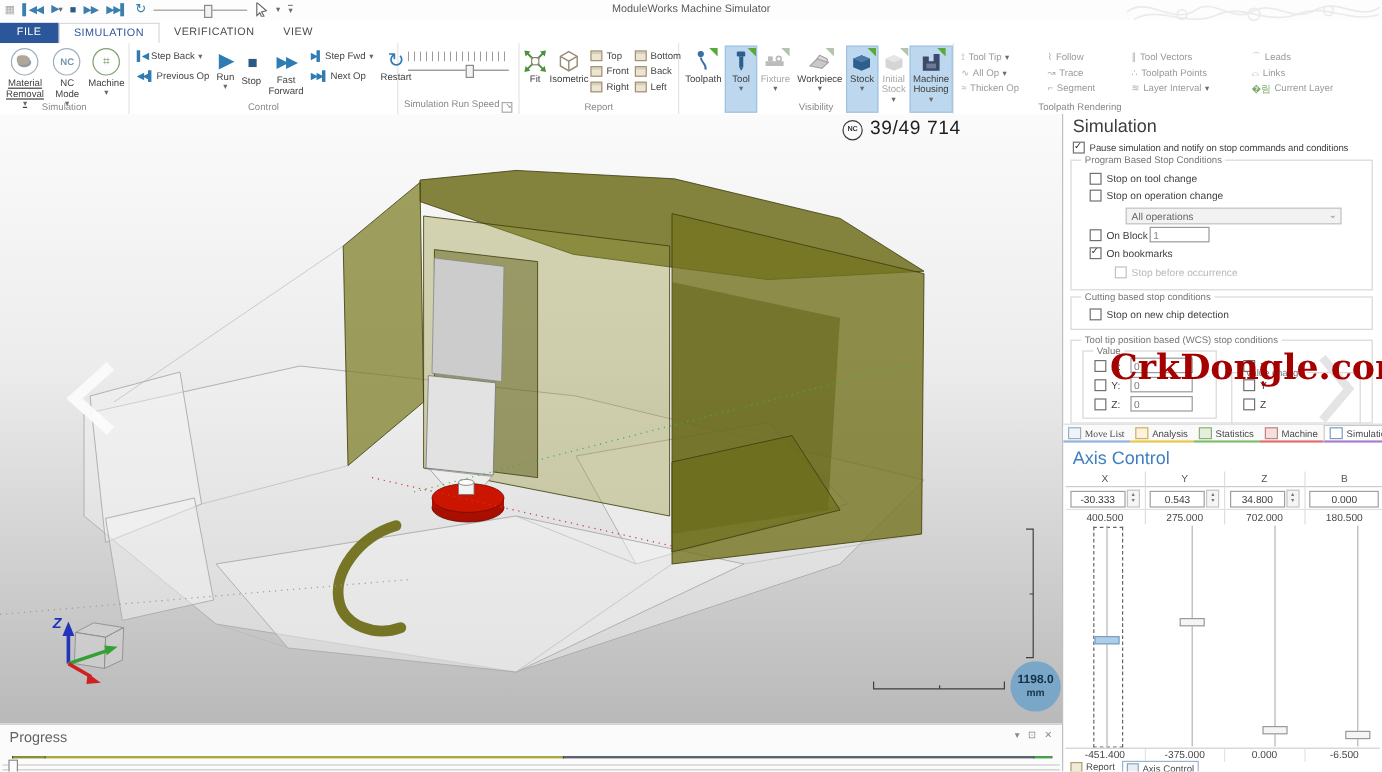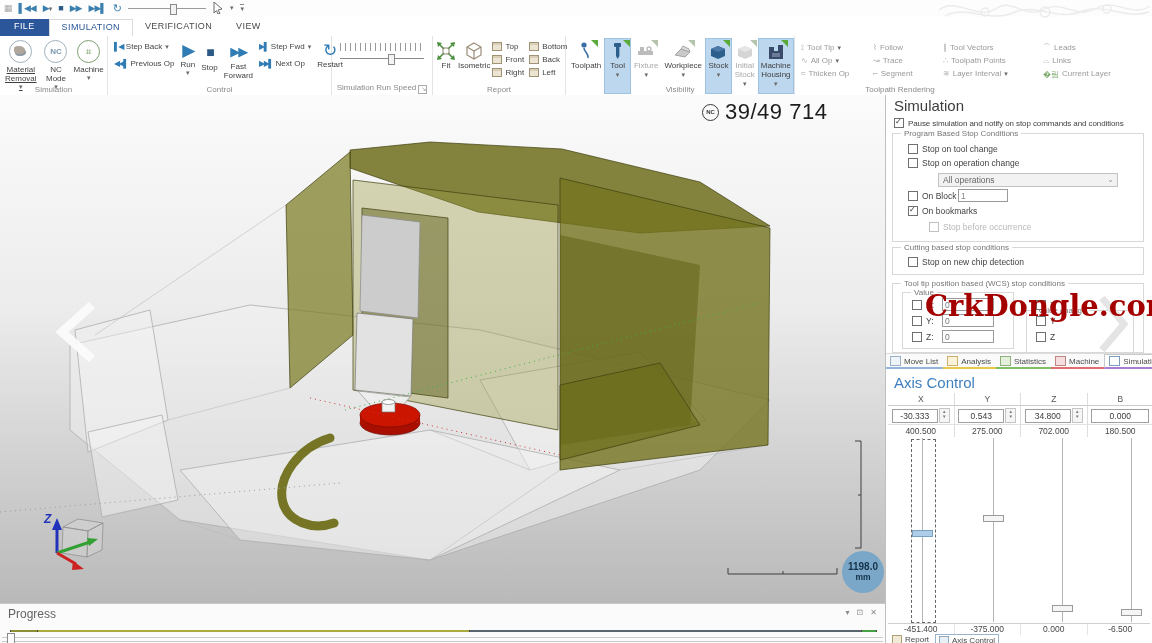--- a/index.html
+++ b/index.html
@@ -53,21 +53,21 @@
   .vflag{position:absolute;right:-2px;top:-1px;width:0;height:0;border-left:7px solid transparent;border-top:7px solid #5aaa3a;}
   .vflag.gray{border-top-color:#b5c5ad;}
   
   .tpgrid{display:grid;grid-template-columns:72px 70px 100px 88px;grid-auto-rows:13px;margin:5px 0 0 6px;}
   .tpitem{display:flex;align-items:center;gap:3px;font-size:8px;color:#9a9a9a;white-space:nowrap;cursor:default;}
   .tpico{color:#b0b0b0;font-size:8px;}
   
   .viewport{left:0;top:95px;width:885px;height:508px;background:linear-gradient(180deg,#fbfbfb 0%,#ececec 42%,#c6c6c6 85%,#b9b9b9 100%);overflow:hidden;}
   .nccounter{left:702px;top:4px;display:flex;align-items:center;gap:6px;color:#1d1d1d;}
   .ncbadge{width:15px;height:15px;border:1.2px solid #3a3a3a;border-radius:50%;font-size:6px;display:flex;align-items:center;justify-content:center;color:#3a3a3a;font-weight:bold;}
-  .ncnum{font-size:22px;letter-spacing:.5px;}
+  .ncnum{font-size:16px;letter-spacing:.5px;}
   .scalecircle{left:842px;top:456px;width:42px;height:42px;border-radius:50%;background:#7aa7c8;display:flex;flex-direction:column;align-items:center;justify-content:center;color:#14324a;font-weight:bold;line-height:1.05;}
   .scalecircle .v{font-size:10px;}
   .scalecircle .u{font-size:8.5px;}
   
   .rpanel{left:885px;top:95px;width:267px;height:548px;background:#fff;border-left:1px solid #bfbfbf;font-size:8.5px;color:#3f3f3f;}
   .ptitle{font-size:15px;color:#3d3d3d;}
   .ptitle.blue{color:#3f7fbf;}
   .fs{border:1px solid #d8d8d8;}
   .fs .lg{position:absolute;top:-5px;left:8px;background:#fff;padding:0 3px;font-size:8px;color:#757575;white-space:nowrap;}
   .cbrow{display:flex;align-items:center;gap:4px;white-space:nowrap;}
@@ -76,21 +76,21 @@
   .cb.dis{border-color:#c0c0c0;}
   .dis-t{color:#b8b8b8;padding-left:21px;}
   .tinput{border:1px solid #9a9a9a;background:#fff;font-size:8.5px;color:#444;padding:0 2px;height:11px;font-family:"Liberation Sans",sans-serif;}
   .ddown{border:1px solid #c2c2c2;background:#f2f2f2;color:#666;height:12px;line-height:12px;padding:0 4px;position:relative;}
   .ddown .ch{position:absolute;right:3px;top:0;color:#9a9a9a;font-size:8px;}
   
   .ptabs{display:flex;align-items:flex-end;height:15px;border-top:1px solid #dcdcdc;background:#fafafa;overflow:hidden;}
   .ptab{display:flex;align-items:center;gap:3px;font-size:8px;color:#4a4a4a;padding:1px 5px 1px 4px;border-bottom:2px solid;white-space:nowrap;cursor:default;}
   .ptab .pi{width:9px;height:8px;border:1px solid #9ab0c4;background:#eef4fa;flex:none;}
   .ptab.sel{background:#fff;border:1px solid #c8c8c8;border-bottom:2px solid #a87fd0;}
-  .pt0{border-bottom-color:#92b4dd;} .pt1{border-bottom-color:#e8c84a;} .pt2{border-bottom-color:#7fbf6a;}
+  .pt0{border-bottom-color:#92b4dd;font-family:Liberation Serif, serif;} .pt1{border-bottom-color:#e8c84a;} .pt2{border-bottom-color:#7fbf6a;}
   .pt3{border-bottom-color:#e07070;}
   .pi.i1{background:#fdf3d8;border-color:#cdb06a;} .pi.i2{background:#e4f0dc;border-color:#8fb07a;}
   .pi.i3{background:#f6dede;border-color:#c08585;} .pi.i4{background:#fff;border-color:#7a9cc0;}
   
   .axtable{left:2px;top:298px;width:262px;}
   .axrow{display:flex;}
   .axcell{width:65.5px;text-align:center;flex:none;}
   .axhead{font-size:8.5px;color:#555;border-bottom:1px solid #cccccc;height:12px;line-height:12px;border-right:1px solid #dedede;}
   .axval{height:17px;border-right:1px solid #dedede;display:flex;align-items:center;justify-content:center;gap:1px;padding-top:1px;}
   .axbox{width:44px;height:12px;border:1px solid #a0a0a0;font-size:8.5px;line-height:12px;background:#fff;color:#3a3a3a;text-align:center;}
@@ -117,20 +117,21 @@
   .pbtns{right:8px;top:4px;display:flex;gap:7px;font-size:8px;color:#8a8a8a;}
   .pline{left:10px;top:26px;width:866px;height:2px;display:flex;border-right:1px solid #4a4a4a;}
   .pseg{height:2px;border-left:1px solid #4a4a4a;}
   .ptrack{left:2px;top:33px;width:881px;height:3px;border-top:1px solid #cacaca;border-bottom:1px solid #cacaca;}
   .phandle{left:7px;top:29px;width:6px;height:12px;background:#fcfcfc;border:1px solid #8a8a8a;}
 </style>
 </head>
 <body>
 
 <div class="a titlebar">
+  <div class="a title">ModuleWorks Machine Simulator</div>
   <svg class="a flourish" width="215" height="22" viewBox="0 0 215 22">
     <g fill="none" stroke="#ebebeb" stroke-width="1.4">
       <path d="M2,10 C20,-4 40,22 60,8 C75,-2 90,20 108,9 C125,0 140,20 160,8 C178,-2 196,18 213,6"></path>
       <path d="M8,16 C30,4 52,24 78,12 C100,3 120,22 146,11 C168,3 190,20 212,12"></path>
       <circle cx="108" cy="12" r="5"></circle>
         <circle cx="170" cy="9" r="4"></circle>
         <circle cx="48" cy="12" r="4"></circle>
     </g>
   </svg>
 </div>

